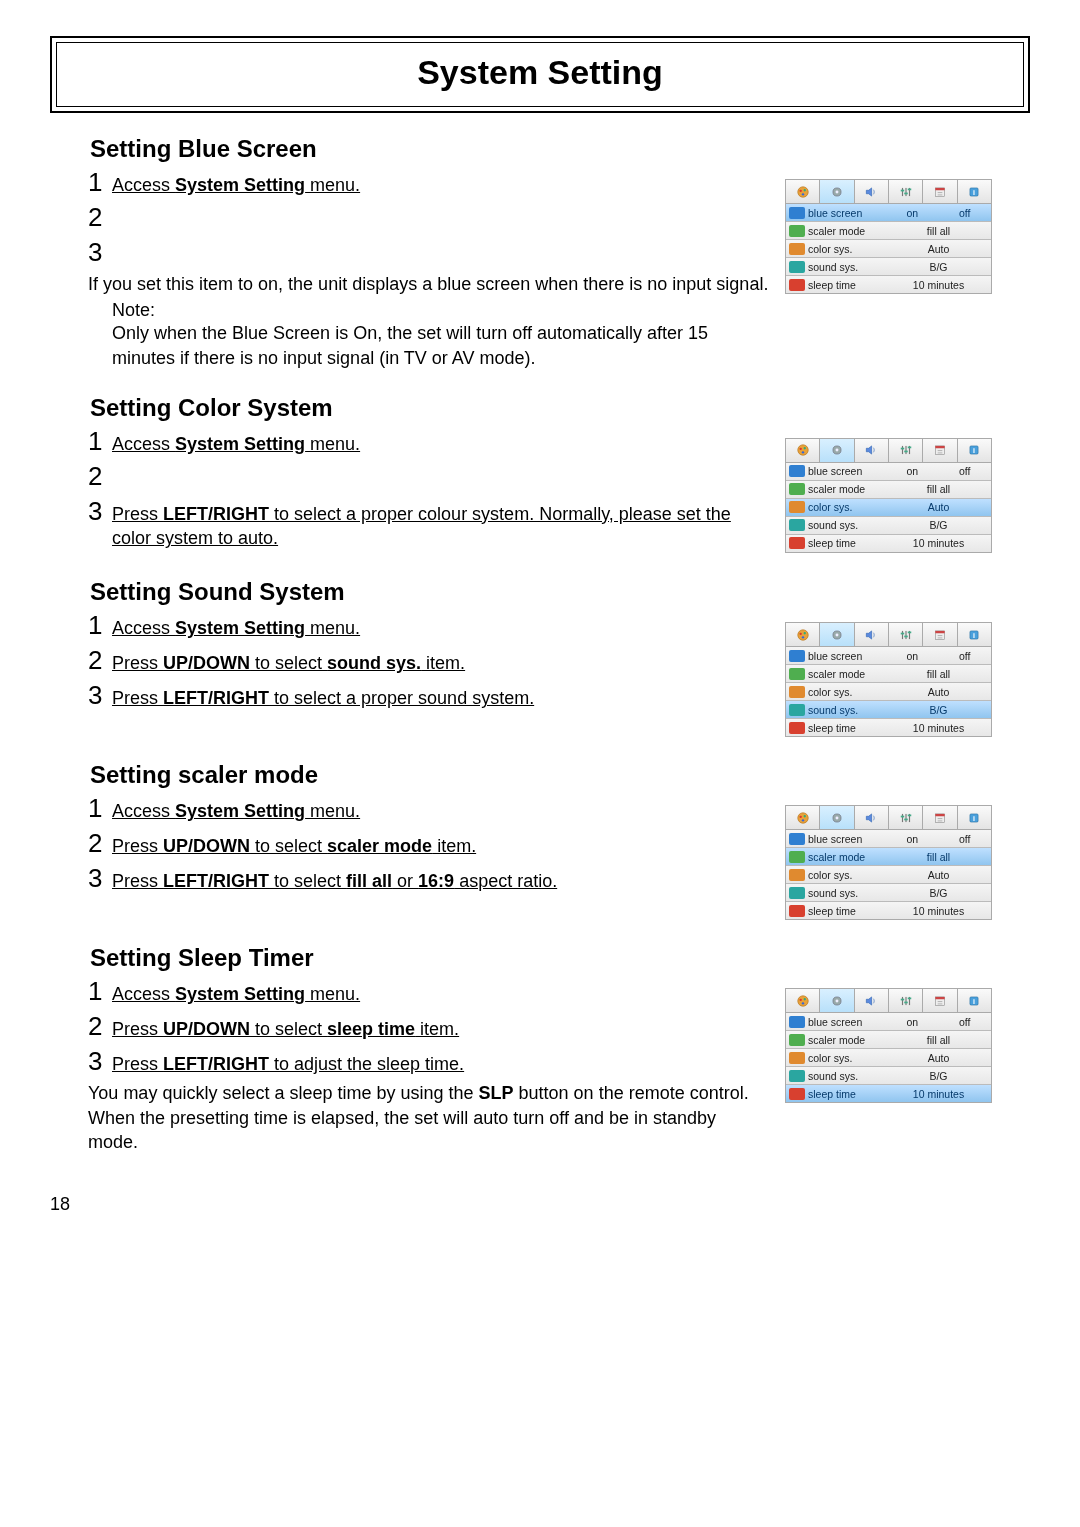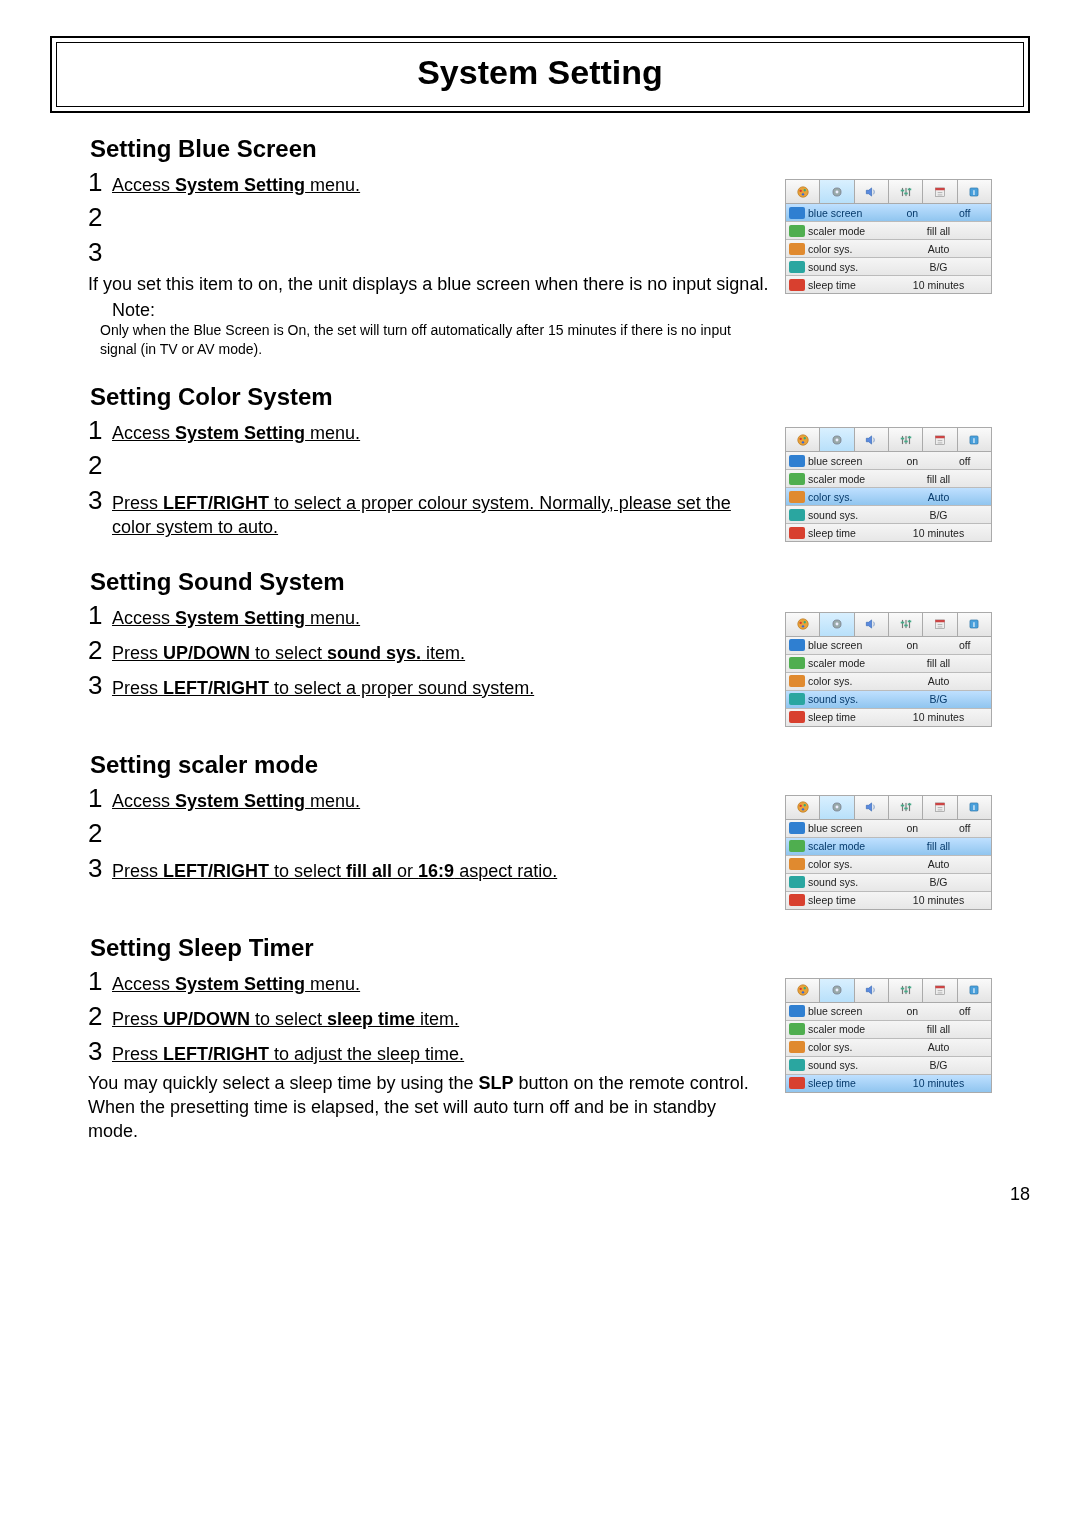--- a/index.html
+++ b/index.html
@@ -67,23 +67,23 @@
     font-size: 18px;
     line-height: 1.35;
   }
   .note-label {
     font-size: 18px;
     font-weight: normal;
     margin-left: 24px;
     margin-top: 4px;
   }
   .note-text {
-    font-size: 14px;
+    font-size: 18px;
     line-height: 1.35;
-    margin-left: 12px;
+    margin-left: 24px;
   }
   b { font-weight: bold; }
 
   
   .osd {
     width: 205px;
     flex: 0 0 205px;
     margin-top: 12px;
     border: 1px solid #aaa;
     font-size: 10.5px;
@@ -137,21 +137,21 @@
   .c-green{background:#4fae4f;}
   .c-red{background:#d8402f;}
   .c-teal{background:#2aa6a0;}
   .c-orange{background:#e08a2f;}
 
   
   .ticon { width:14px; height:14px; }
   .ticon svg { width:14px; height:14px; display:block; }
 
   .page-number {
-    text-align:right;
+    text-align:left;
     font-size:18px;
     margin-top: 40px;
   }
 </style>
 </head>
 <body>
 
 <div class="page">
   <div class="outer-border">
     <div class="inner-border">
@@ -477,20 +477,21 @@
       </div>
       <div class="section-heading">Setting scaler mode</div>
       <div class="section">
         <div class="steps">
           <div class="step">
             <span class="step-num">1</span>
             <span class="step-text">Access <b>System Setting</b> menu.</span>
           </div>
           <div class="step">
             <span class="step-num">2</span>
+            <span class="step-text">Press <b>UP/DOWN</b> to select <b>scaler mode</b> item.</span>
           </div>
           <div class="step">
             <span class="step-num">3</span>
             <span class="step-text">Press <b>LEFT/RIGHT</b> to select <b>fill all</b> or <b>16:9</b> aspect ratio.</span>
           </div>
         </div>
         <div class="osd">
           <div class="osd-tabs">
             <div class="osd-tab">
               <span class="ticon">

